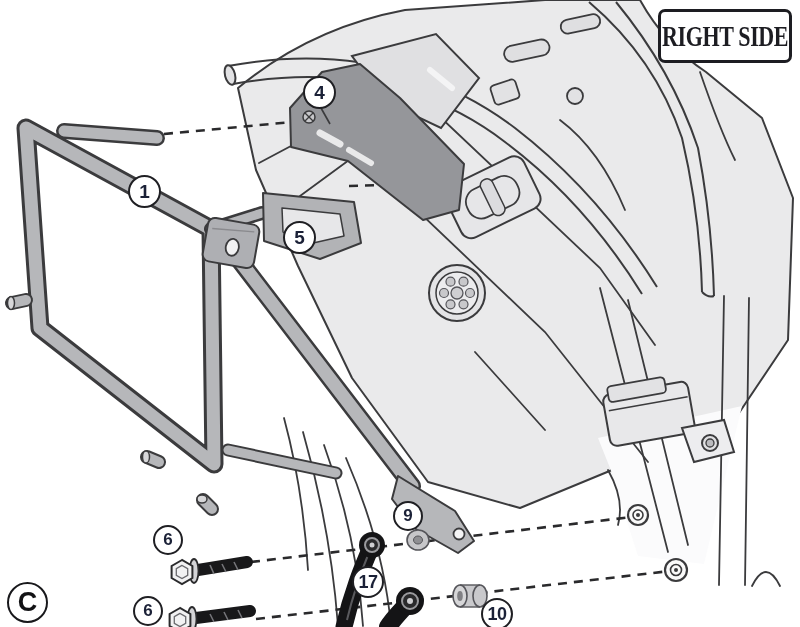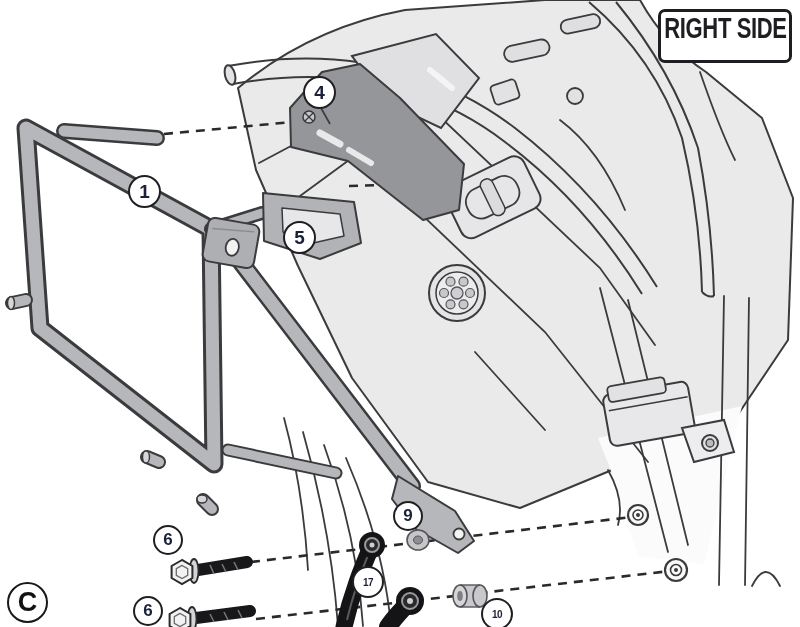--- a/index.html
+++ b/index.html
@@ -4,33 +4,33 @@
 <style>
   html,body{margin:0;padding:0;background:#ffffff;}
   .stage{
     position:relative;width:800px;height:627px;background:#ffffff;overflow:hidden;
     font-family:"Liberation Sans",sans-serif;
   }
   .stage svg{position:absolute;left:0;top:0;}
   .titlebox{
     position:absolute;left:658px;top:9px;width:134px;height:54px;
     background:#ffffff;border:3px solid #1d1d22;border-radius:7px;
-    display:flex;justify-content:center;box-sizing:border-box;
+    display:flex;align-items:center;justify-content:center;box-sizing:border-box;font-family:Liberation Serif, serif;
   }
   .titlebox span{
     font-weight:bold;font-size:29px;color:#1d1d22;white-space:nowrap;
     transform:scaleX(0.76);letter-spacing:-0.5px;
   }
   .callout{
     position:absolute;width:33px;height:33px;border:2.5px solid #1f1f23;border-radius:50%;
     background:#ffffff;display:flex;align-items:center;justify-content:center;
     box-sizing:border-box;font-weight:bold;font-size:19px;color:#1b2137;z-index:5;
   }
   .callout.sm{width:30px;height:30px;font-size:17px;}
-  .callout.two{width:32px;height:32px;font-size:10px;letter-spacing:-0.5px;}
+  .callout.two{width:32px;height:32px;font-size:18px;letter-spacing:-0.5px;}
   .letter-badge{
     position:absolute;left:7px;top:582px;width:41px;height:41px;border:2.5px solid #18181b;
     border-radius:50%;background:#ffffff;display:flex;align-items:center;justify-content:center;
     box-sizing:border-box;font-weight:bold;font-size:27px;color:#121215;z-index:5;
   }
 </style>
 </head>
 <body>
 
 <div class="stage">

